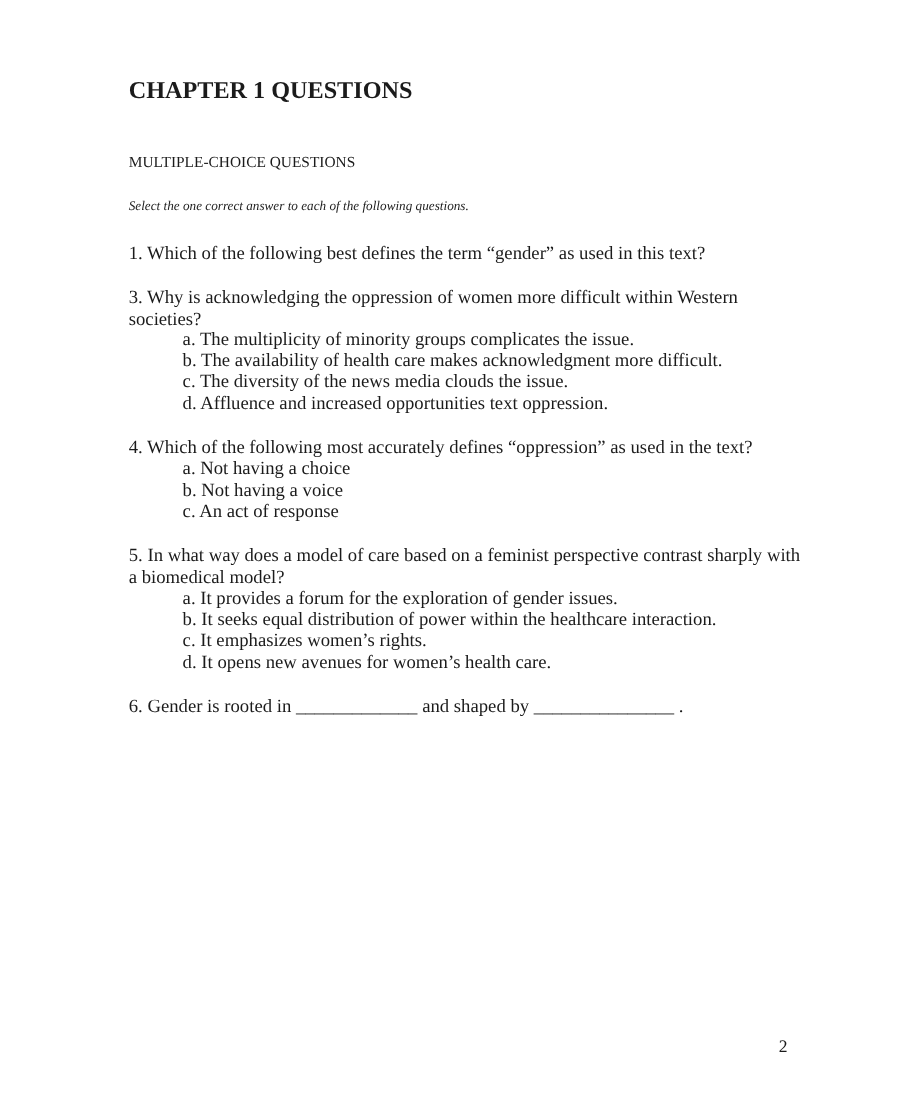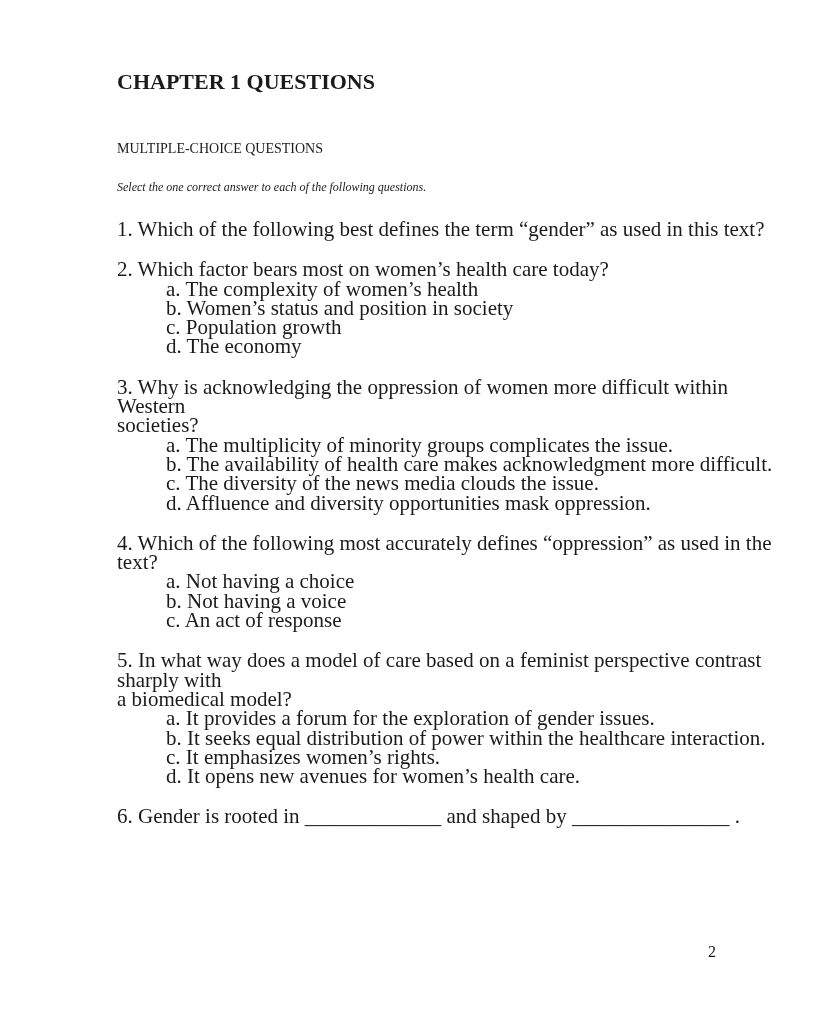--- a/index.html
+++ b/index.html
@@ -35,21 +35,21 @@
     line-height: 24px;
     margin: 0 0 16px 0;
   }
   .instructions {
     font-size: 12px;
     font-style: italic;
     line-height: 20px;
     margin: 0 0 23px 0;
   }
   .question {
-    font-size: 21px;
+    font-size: 17px;
     line-height: 19.3px;
     margin: 0 0 21px 0;
   }
   .options {
     padding-left: 49px;
   }
   .page-number {
     position: absolute;
     left: 708px;
     top: 942px;
@@ -66,38 +66,29 @@
     <h1 class="doc-title">CHAPTER 1 QUESTIONS</h1>
 
     <h2 class="section-heading">MULTIPLE-CHOICE QUESTIONS</h2>
 
     <p class="instructions">Select the one correct answer to each of the following questions.</p>
 
     <div class="question">
       <div>1. Which of the following best defines the term “gender” as used in this text?</div>
     </div>
 
-    <div class="question">
-      <div>2. Which factor bears most on women’s health care today?</div>
-      <div class="options">
-        <div>a. The complexity of women’s health</div>
-        <div>b. Women’s status and position in society</div>
-        <div>c. Population growth</div>
-        <div>d. The economy</div>
-      </div>
-    </div>
 
     <div class="question">
       <div>3. Why is acknowledging the oppression of women more difficult within Western</div>
       <div>societies?</div>
       <div class="options">
         <div>a. The multiplicity of minority groups complicates the issue.</div>
         <div>b. The availability of health care makes acknowledgment more difficult.</div>
         <div>c. The diversity of the news media clouds the issue.</div>
-        <div>d. Affluence and diversity opportunities mask oppression.</div>
+        <div>d. Affluence and increased opportunities text oppression.</div>
       </div>
     </div>
 
     <div class="question">
       <div>4. Which of the following most accurately defines “oppression” as used in the text?</div>
       <div class="options">
         <div>a. Not having a choice</div>
         <div>b. Not having a voice</div>
         <div>c. An act of response</div>
       </div>

